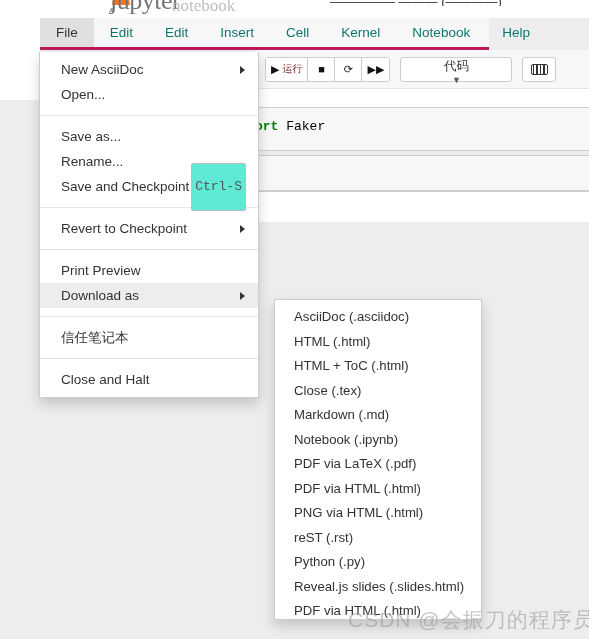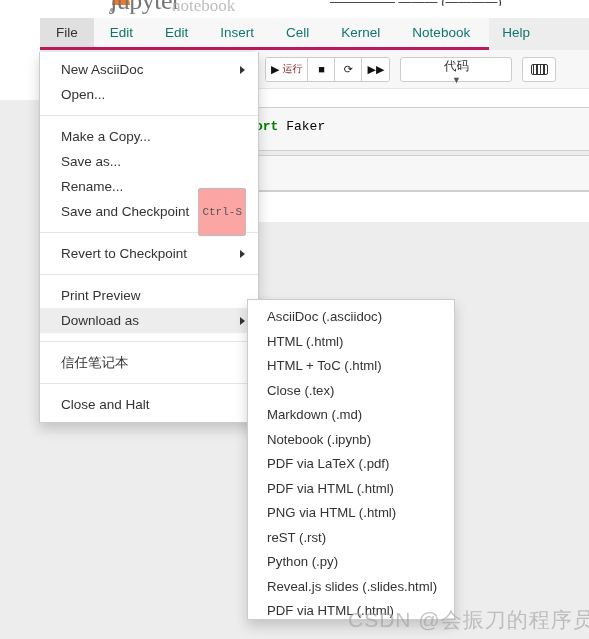--- a/index.html
+++ b/index.html
@@ -261,35 +261,35 @@
     border-left: 5px solid #333;
   }
   .dd-item .kbd-hint {
     position: absolute;
     right: 12px; top: 50%;
     transform: translateY(-50%);
     border: 1px solid #bdbdbd;
     border-radius: 2px;
     padding: 16px 3px;
     font-family: "Liberation Mono", monospace;
-    font-size: 11px;
+    font-size: 13px;
     color: #555;
-    background: #fca5a5;
+    background: #5eead4;
     line-height: 14px;
   }
   .dd-sep {
     height: 1px;
     background: #e5e5e5;
     margin: 8px 0;
   }
 
   
   .submenu {
     position: absolute;
-    left: 247px; top: 299px;
+    left: 274px; top: 299px;
     width: 208px;
     background: #ffffff;
     border: 1px solid #cccccc;
     box-shadow: 0 6px 12px rgba(0,0,0,0.175);
     padding: 5px 0;
     z-index: 40;
     overflow: hidden;
     height: 321px;
   }
   .sm-item {
@@ -404,23 +404,20 @@
       <span>New AsciiDoc</span>
       <span class="caret-right"></span>
     </div>
     <div class="dd-item">
       <span>Open...</span>
     </div>
 
     <div class="dd-sep"></div>
 
     <div class="dd-item">
-      <span>Make a Copy...</span>
-    </div>
-    <div class="dd-item">
       <span>Save as...</span>
     </div>
     <div class="dd-item">
       <span>Rename...</span>
     </div>
     <div class="dd-item">
       <span>Save and Checkpoint</span>
       <span class="kbd-hint">Ctrl-S</span>
     </div>
 

